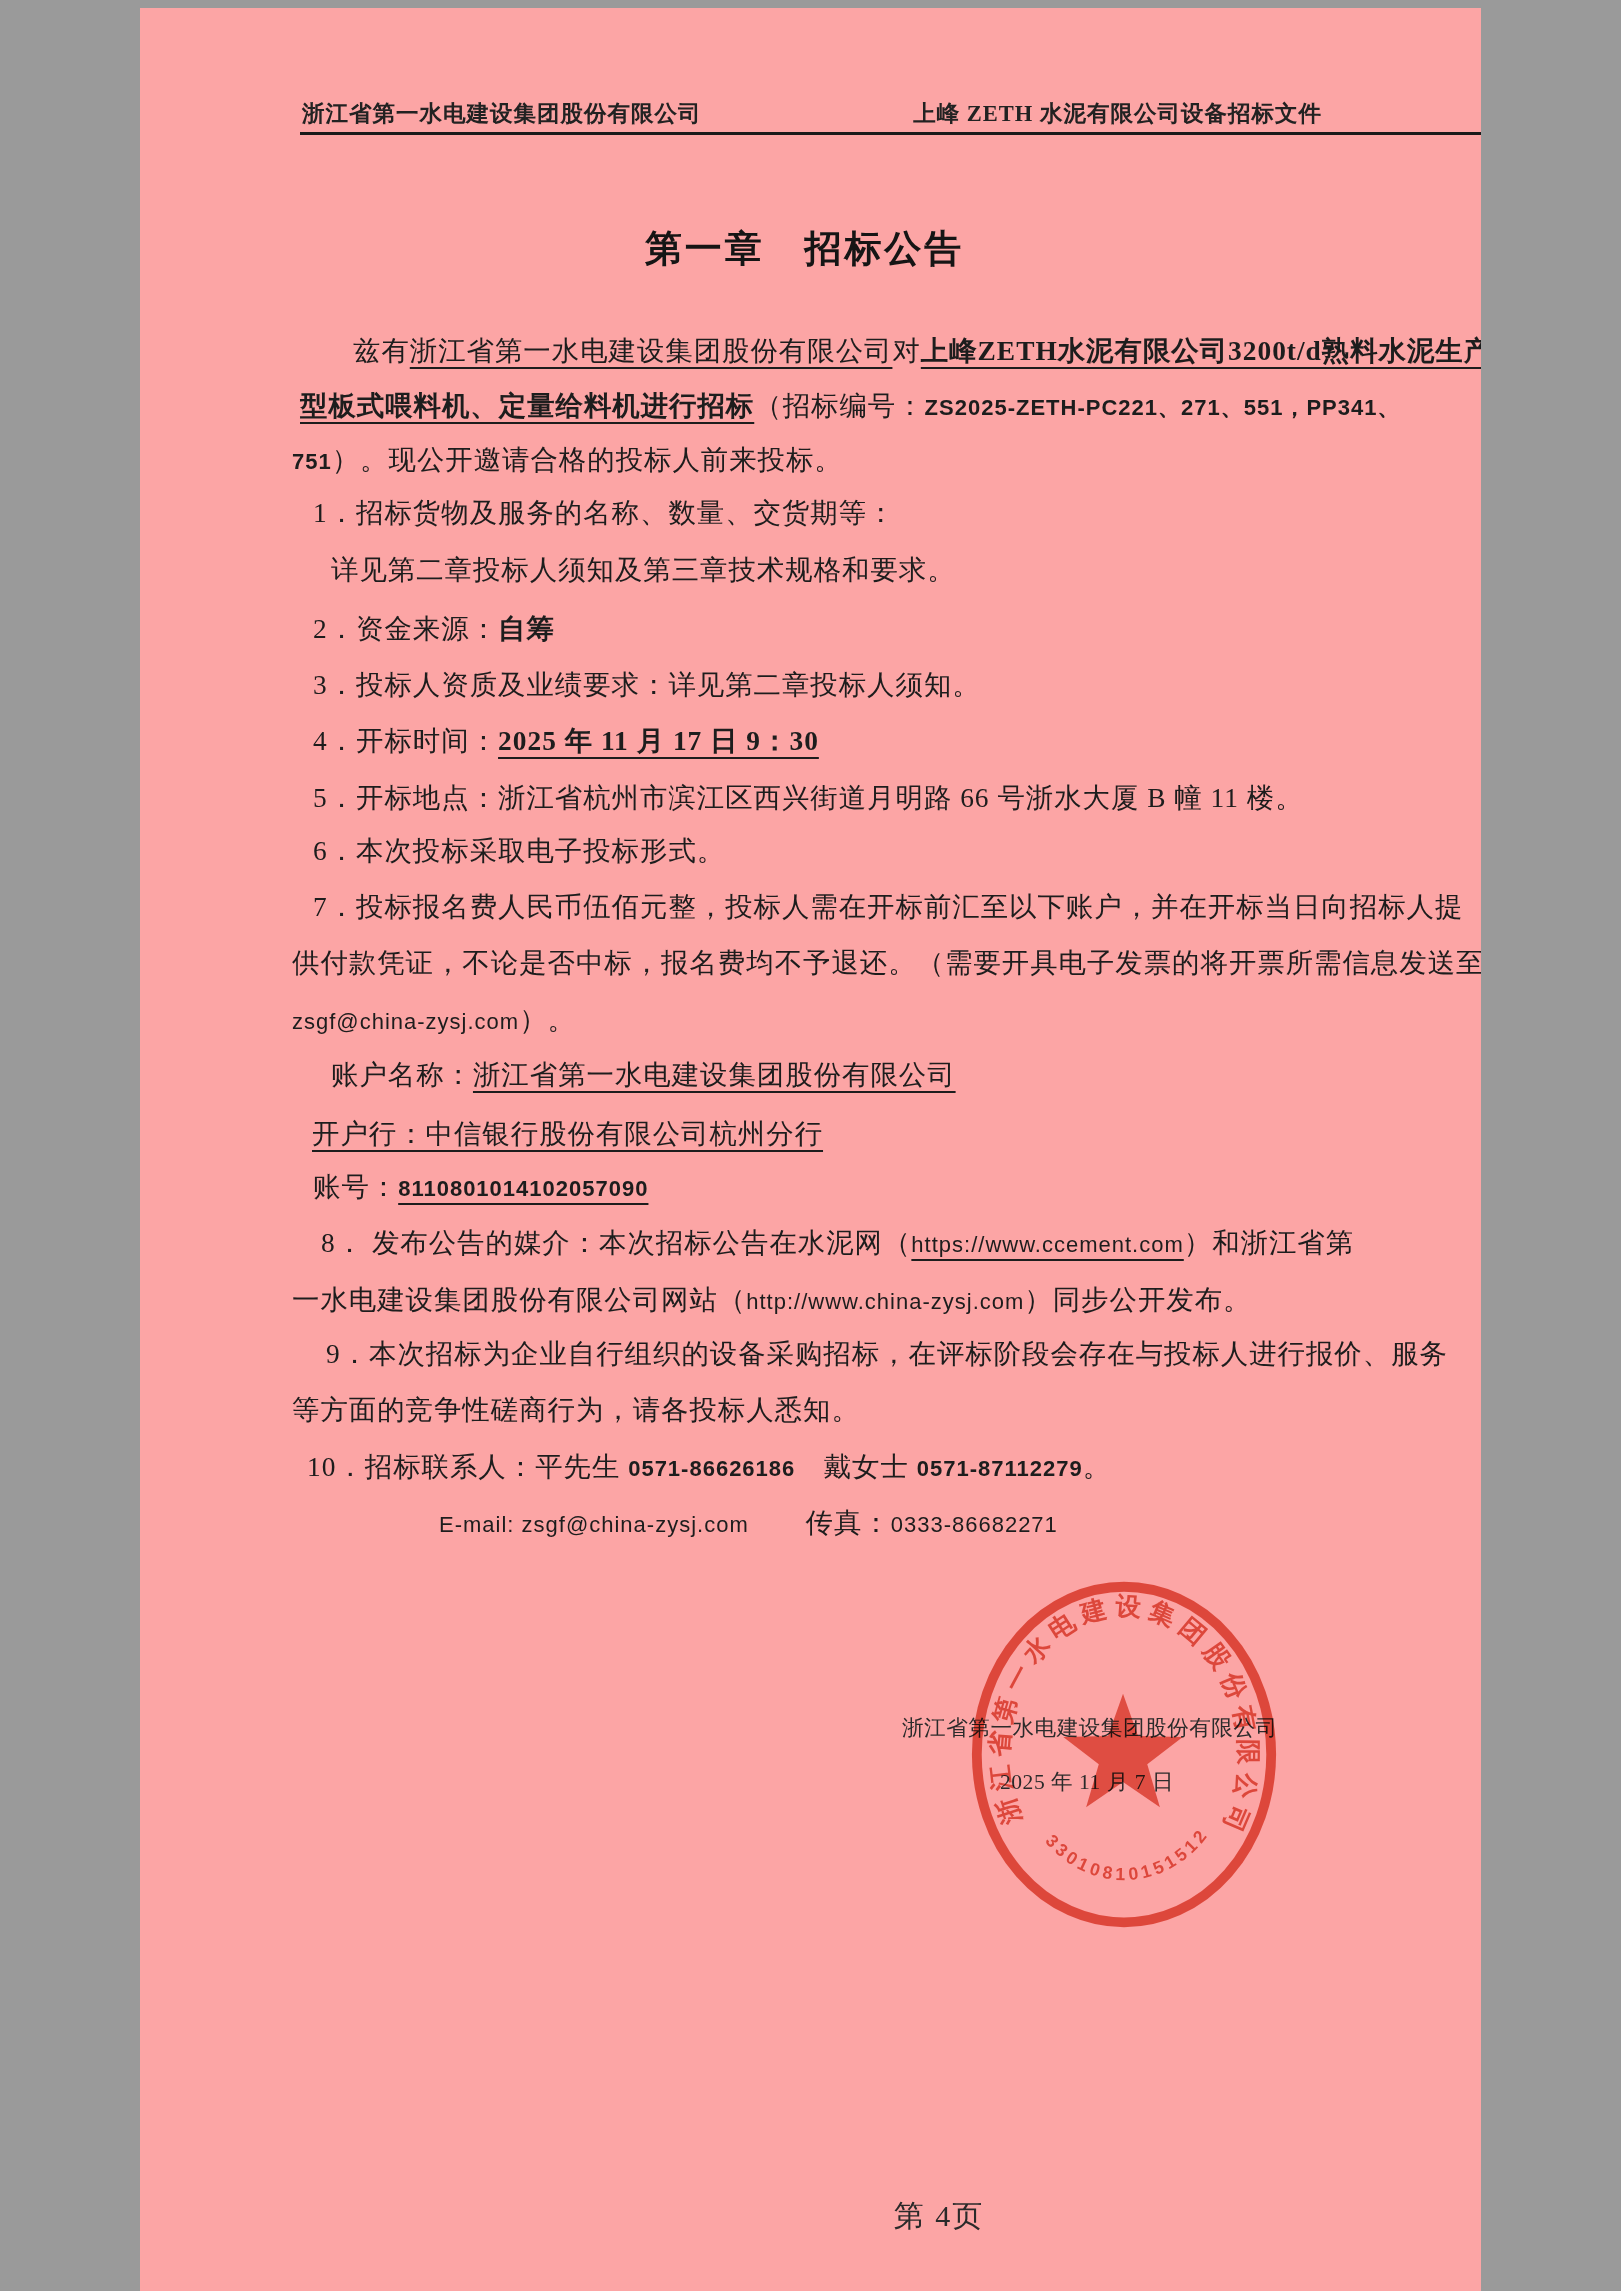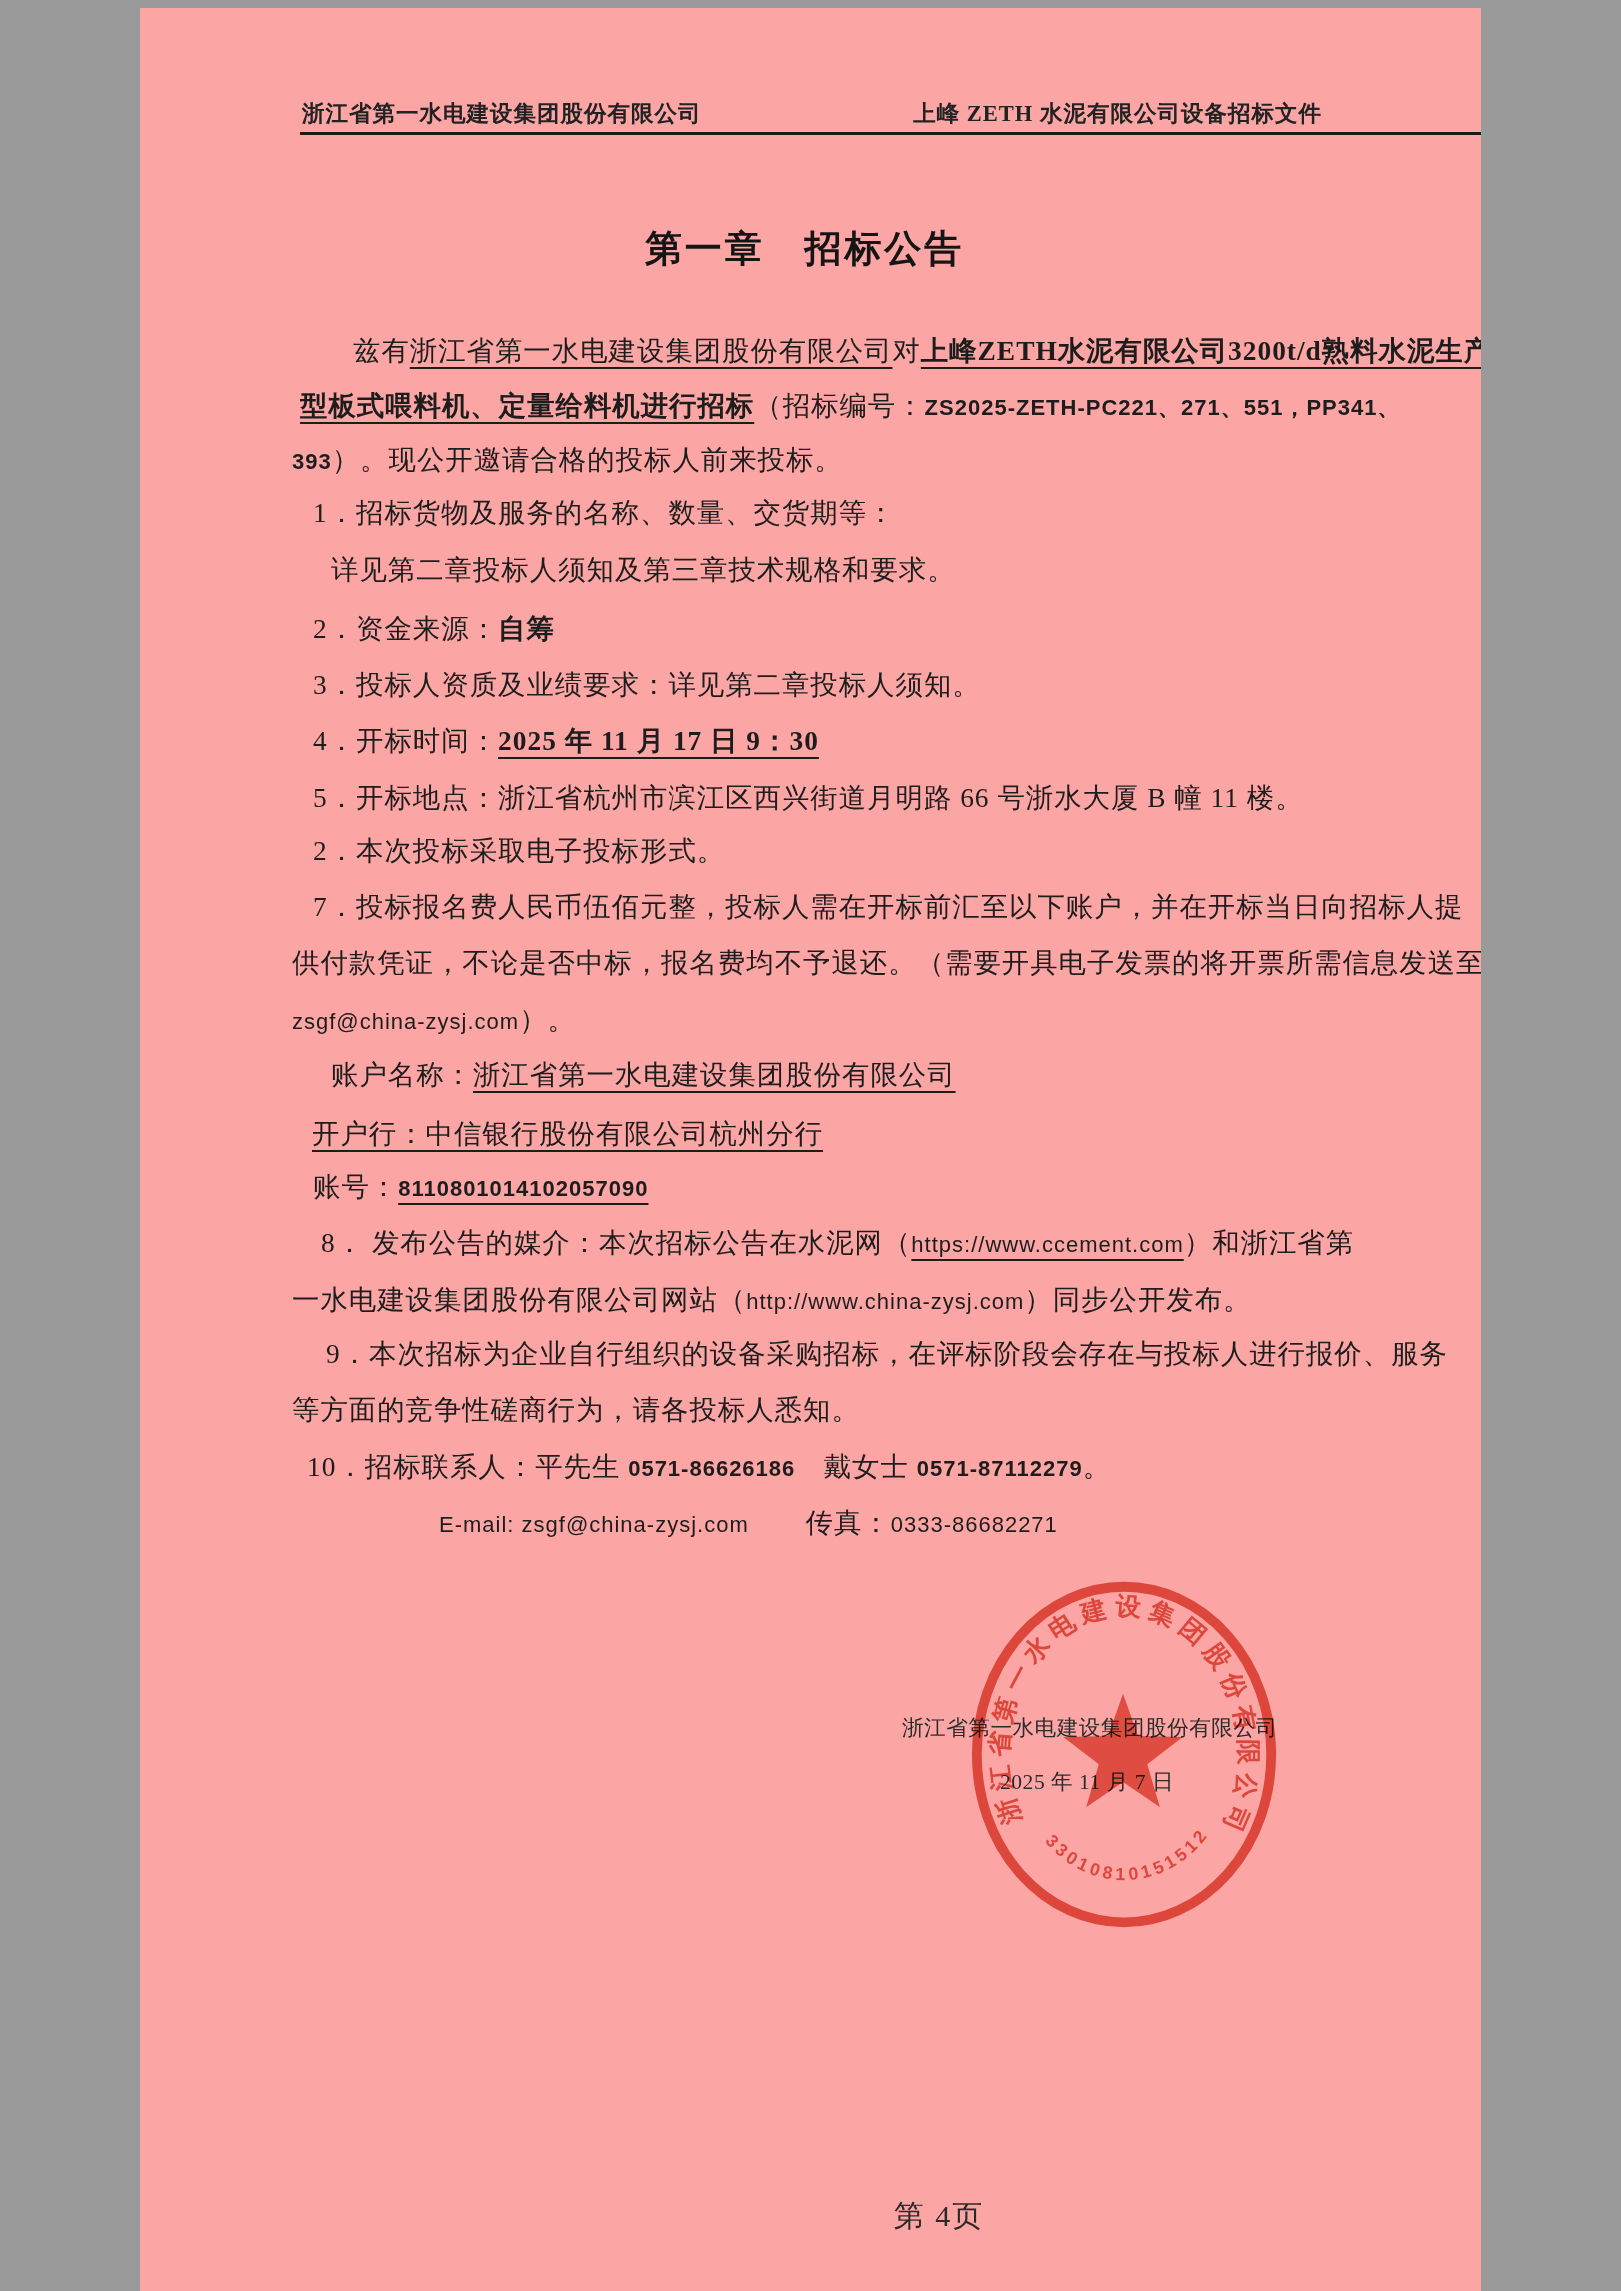--- a/index.html
+++ b/index.html
@@ -60,35 +60,35 @@
   <div class="hdr hdr-left">浙江省第一水电建设集团股份有限公司</div>
   <div class="hdr hdr-right">上峰 ZETH 水泥有限公司设备招标文件</div>
   <div class="hdr-rule"></div>
 
   <div class="chapter-title">第一章　招标公告</div>
 
   <div class="line" style="left:213px;top:327px;"><span>兹有</span><span class="u">浙江省第一水电建设集团股份有限公司</span><span>对</span><span class="u b">上峰ZETH水泥有限公司3200t/d熟料水泥生产线中</span></div>
 
   <div class="line" style="left:160px;top:382px;"><span class="u b">型板式喂料机、定量给料机进行招标</span><span>（招标编号：</span><span class="b sans">ZS2025-ZETH-PC221、271、551，PP341、</span></div>
 
-  <div class="line" style="left:152px;top:436px;"><span class="b sans">393</span><span>）。现公开邀请合格的投标人前来投标。</span></div>
+  <div class="line" style="left:152px;top:436px;"><span class="b sans">751</span><span>）。现公开邀请合格的投标人前来投标。</span></div>
 
   <div class="line" style="left:173px;top:489px;"><span>1．招标货物及服务的名称、数量、交货期等：</span></div>
 
   <div class="line" style="left:191px;top:546px;"><span>详见第二章投标人须知及第三章技术规格和要求。</span></div>
 
   <div class="line" style="left:173px;top:605px;"><span>2．资金来源：</span><span class="b">自筹</span></div>
 
   <div class="line" style="left:173px;top:661px;"><span>3．投标人资质及业绩要求：详见第二章投标人须知。</span></div>
 
   <div class="line" style="left:173px;top:717px;"><span>4．开标时间：</span><span class="u b">2025 年 11 月 17 日 9：30</span></div>
 
   <div class="line" style="left:173px;top:774px;"><span>5．开标地点：浙江省杭州市滨江区西兴街道月明路 66 号浙水大厦 B 幢 11 楼。</span></div>
 
-  <div class="line" style="left:173px;top:827px;"><span>2．本次投标采取电子投标形式。</span></div>
+  <div class="line" style="left:173px;top:827px;"><span>6．本次投标采取电子投标形式。</span></div>
 
   <div class="line" style="left:173px;top:883px;"><span>7．投标报名费人民币伍佰元整，投标人需在开标前汇至以下账户，并在开标当日向招标人提</span></div>
 
   <div class="line" style="left:152px;top:939px;"><span>供付款凭证，不论是否中标，报名费均不予退还。（需要开具电子发票的将开票所需信息发送至</span></div>
 
   <div class="line" style="left:152px;top:996px;"><span class="sans">zsgf@china-zysj.com</span><span>）。</span></div>
 
   <div class="line" style="left:172px;top:1110px;"><span class="u">开户行：中信银行股份有限公司杭州分行</span></div>
 
   <div class="line" style="left:191px;top:1051px;"><span>账户名称：</span><span class="u">浙江省第一水电建设集团股份有限公司</span></div>

